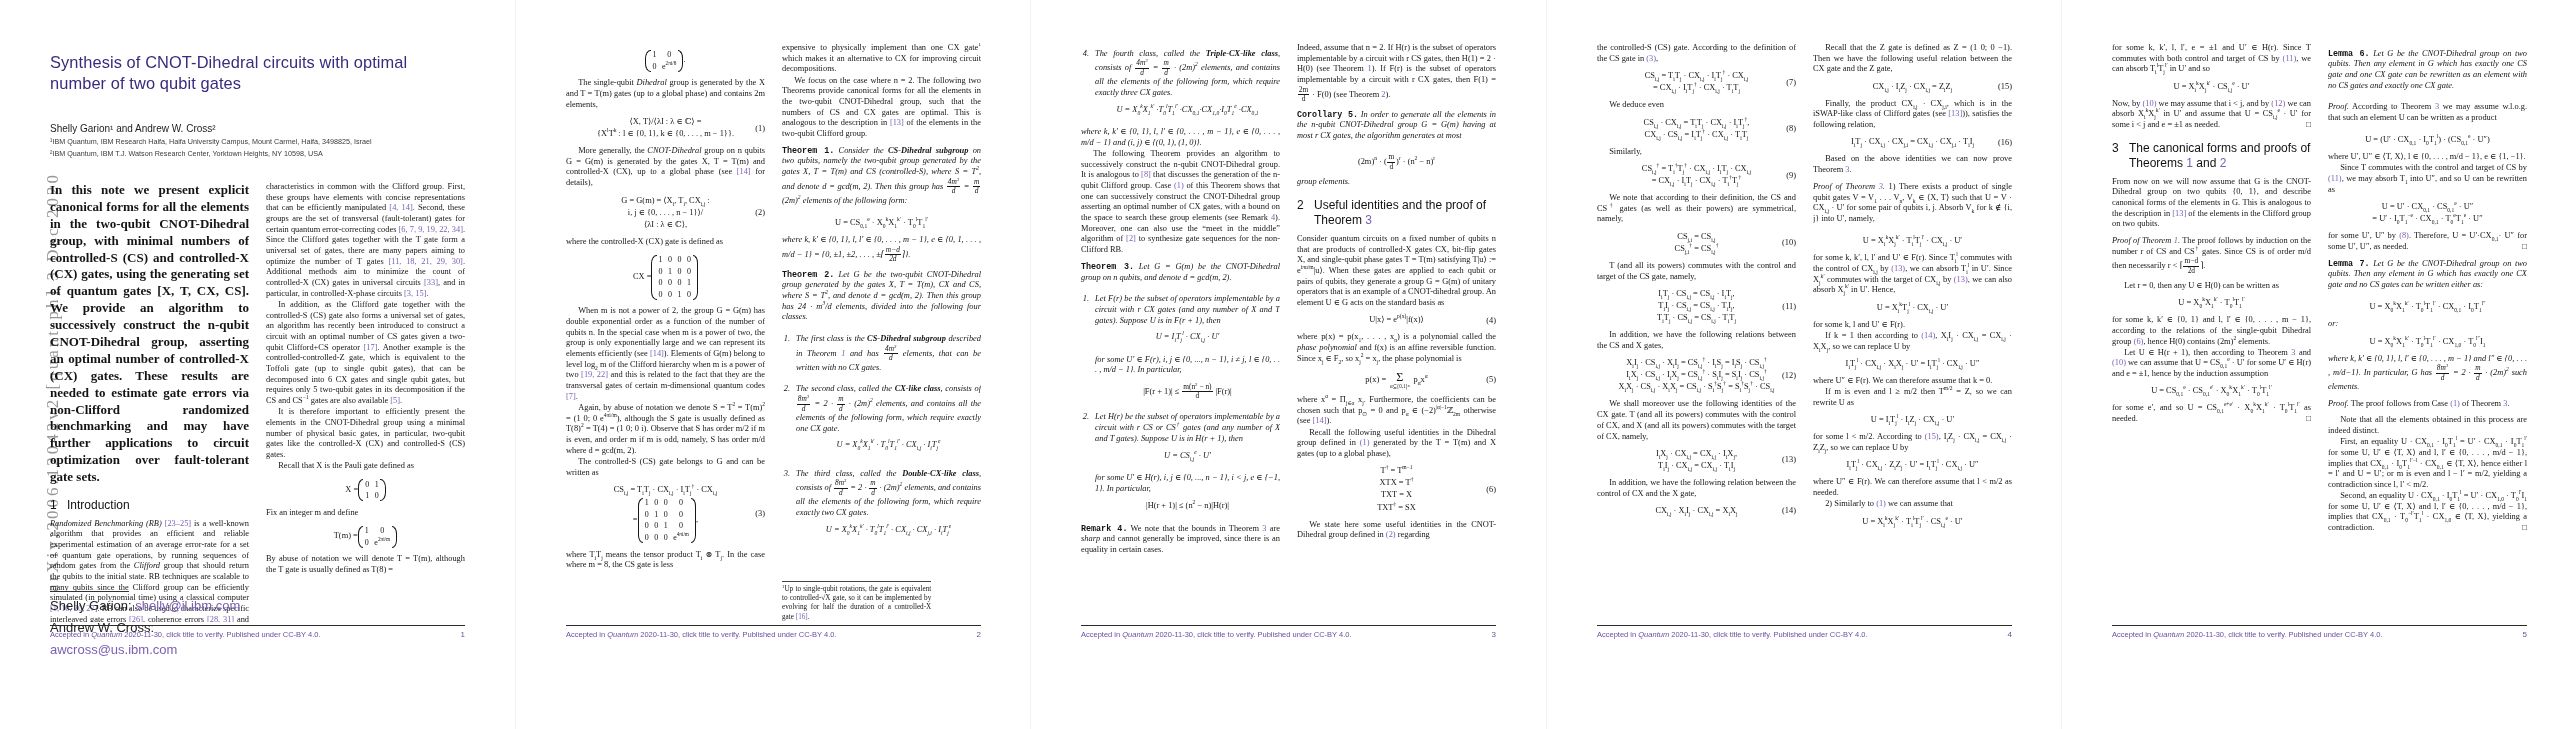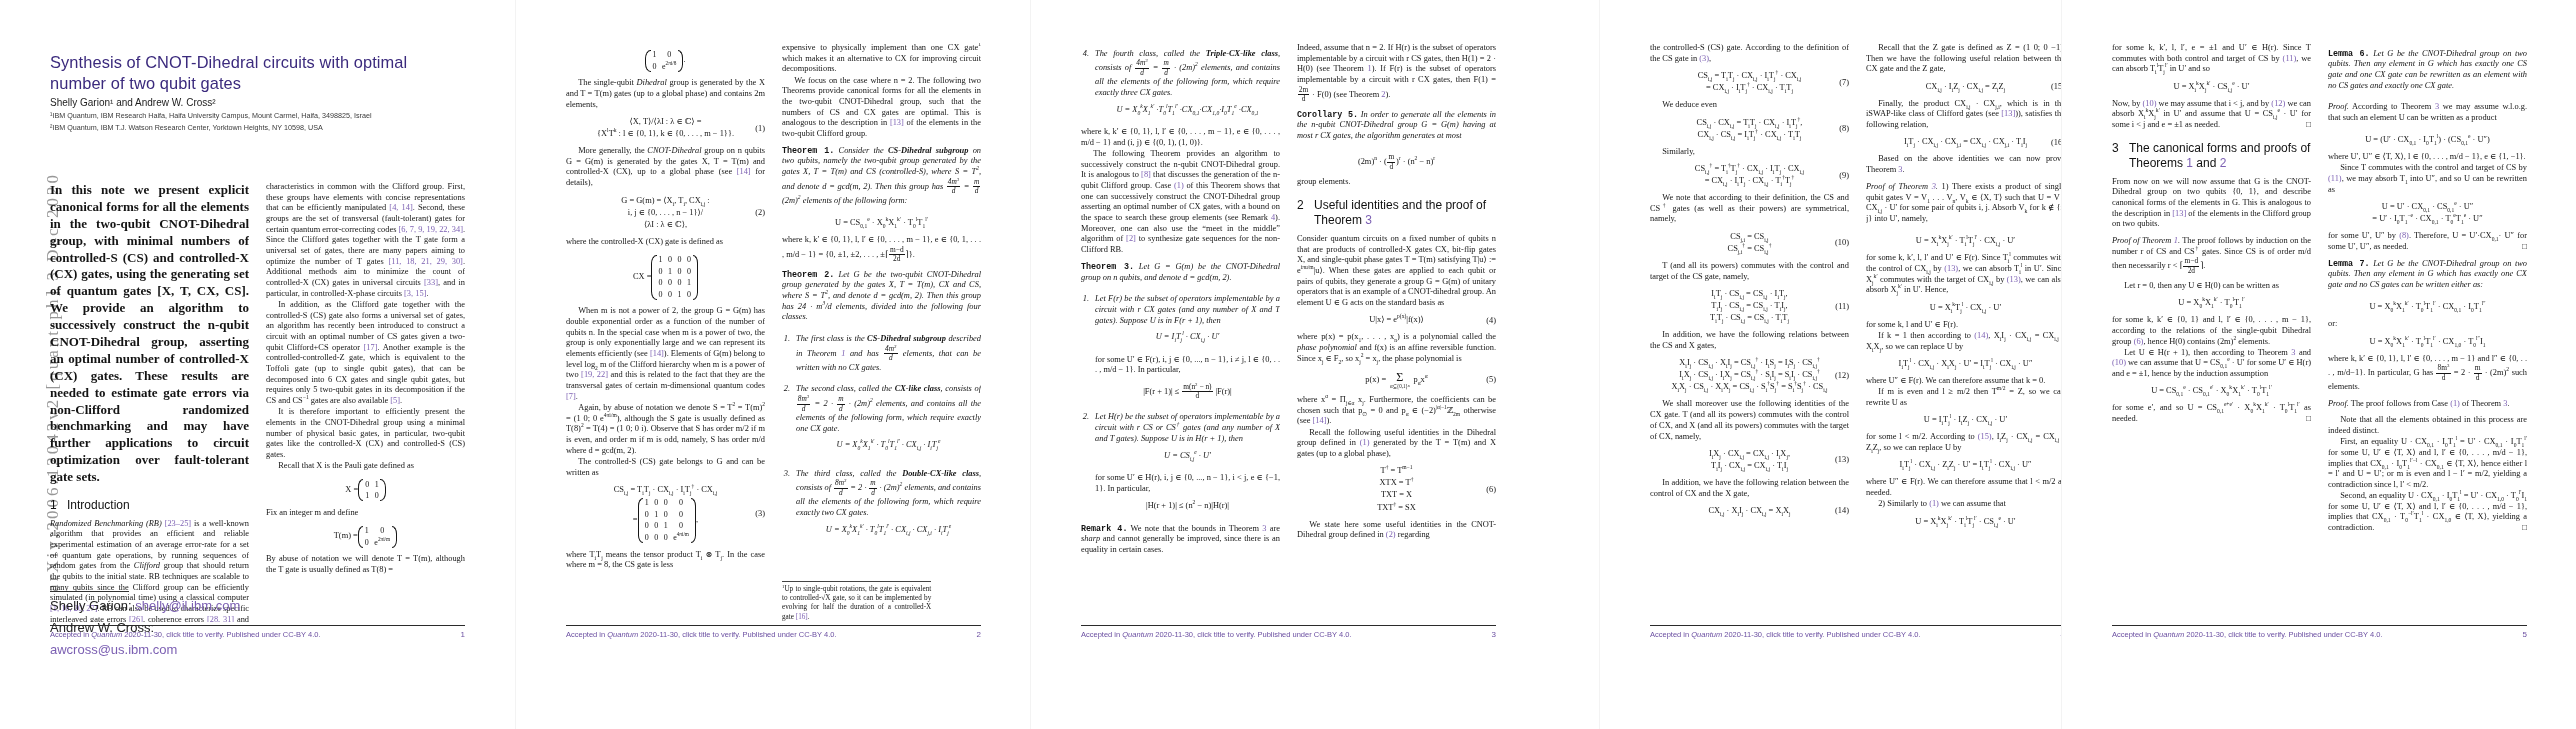--- a/index.html
+++ b/index.html
@@ -7,30 +7,30 @@
        font-family:"Liberation Serif","DejaVu Serif",serif;color:#141414;}
   .doc{position:absolute;inset:0;}
   .page{position:absolute;top:0;width:515px;height:729px;background:#fff;overflow:hidden;}
   .page+ .page{border-left:0.6px solid #f3f3f3;}
   
   .wm{position:absolute;top:382px;left:53px;transform:translate(-50%,-50%) rotate(-90deg);
       white-space:nowrap;font-size:17px;letter-spacing:3px;color:#979797;}
   .p1head{position:absolute;top:52px;left:50px;right:50px;}
   .title{font-family:"Liberation Sans","DejaVu Sans",sans-serif;font-size:16.4px;line-height:1.3;
          color:var(--accent,#3b2a7d);letter-spacing:0.1px;}
-  .authors{font-family:"Liberation Sans","DejaVu Sans",sans-serif;font-size:10px;color:#1c1c1c;margin-top:2px;}
+  .authors{font-family:"Liberation Sans","DejaVu Sans",sans-serif;font-size:10px;color:#1c1c1c;margin-top:28px;}
   .affil{font-family:"Liberation Sans","DejaVu Sans",sans-serif;font-size:7.2px;color:#3a3a3a;margin-top:3px;line-height:1.35;}
   .affil:first-of-type{margin-top:9.7px;}
   
   .cols{position:absolute;left:50px;right:50px;top:43px;bottom:107px;display:flex;gap:17px;}
   .cols1{top:182px;}
   .col{width:199px;min-width:199px;overflow:hidden;display:flex;flex-direction:column;}
   .para{font-size:8.4px;line-height:1.27;text-align:justify;margin:0 0 0.6px 0;}
   .para.ind{text-indent:1.45em;}
-  .it{}
+  .it{font-style:italic;}
   .abstract{font-size:13px;line-height:1.3;font-weight:bold;text-align:justify;margin-bottom:2.4px;}
   .h{font-family:"Liberation Sans","DejaVu Sans",sans-serif;font-size:12px;line-height:1.25;
      margin:9.7px 0 5.5px 0;display:flex;gap:10.3px;color:#111;}
   .hnum{flex:none;}
   .thmp{margin-top:5.5px;margin-bottom:5.5px;}
   .tlab{font-weight:bold;font-family:Liberation Mono, monospace;}
   .plab{font-style:italic;}
   .thmbody .tbody{font-style:italic;}
   .li{position:relative;padding-left:14px;font-style:italic;text-align:justify;
       font-size:8.4px;line-height:1.27;margin:5.5px 0;}
@@ -396,21 +396,21 @@
           <div class="para ind">We state here some useful identities in the CNOT-Dihedral group defined in <span class="lk">(2)</span> regarding</div>
         </div>
       </div>
     <div class="frule"></div>
     <div class="foot">
       <div class="fleft"><span>Accepted in </span><span class="qlogo">Quantum</span><span> 2020-11-30, click title to verify. Published under CC-BY 4.0.</span></div>
       <div class="fnum">3</div>
     </div>
   </div>
 
-  <div class="page" style="left:1599px">
+  <div class="page" style="left:1546px">
     <div class="cols">
         <div class="col" id="c3_0">
           <div class="para">the controlled-S (CS) gate. According to the definition of the CS gate in <span class="lk">(3)</span>,</div>
           <div class="eqwrap">
             <div class="eqline">
               <span>CS<sub>i,j</sub> = T<sub>i</sub>T<sub>j</sub> · CX<sub>i,j</sub> · I<sub>i</sub>T<sub>j</sub><sup>†</sup> · CX<sub>i,j</sub></span>
             </div>
             <div class="eqline">
               <span>= CX<sub>i,j</sub> · I<sub>i</sub>T<sub>j</sub><sup>†</sup> · CX<sub>i,j</sub> · T<sub>i</sub>T<sub>j</sub></span>
             </div>

